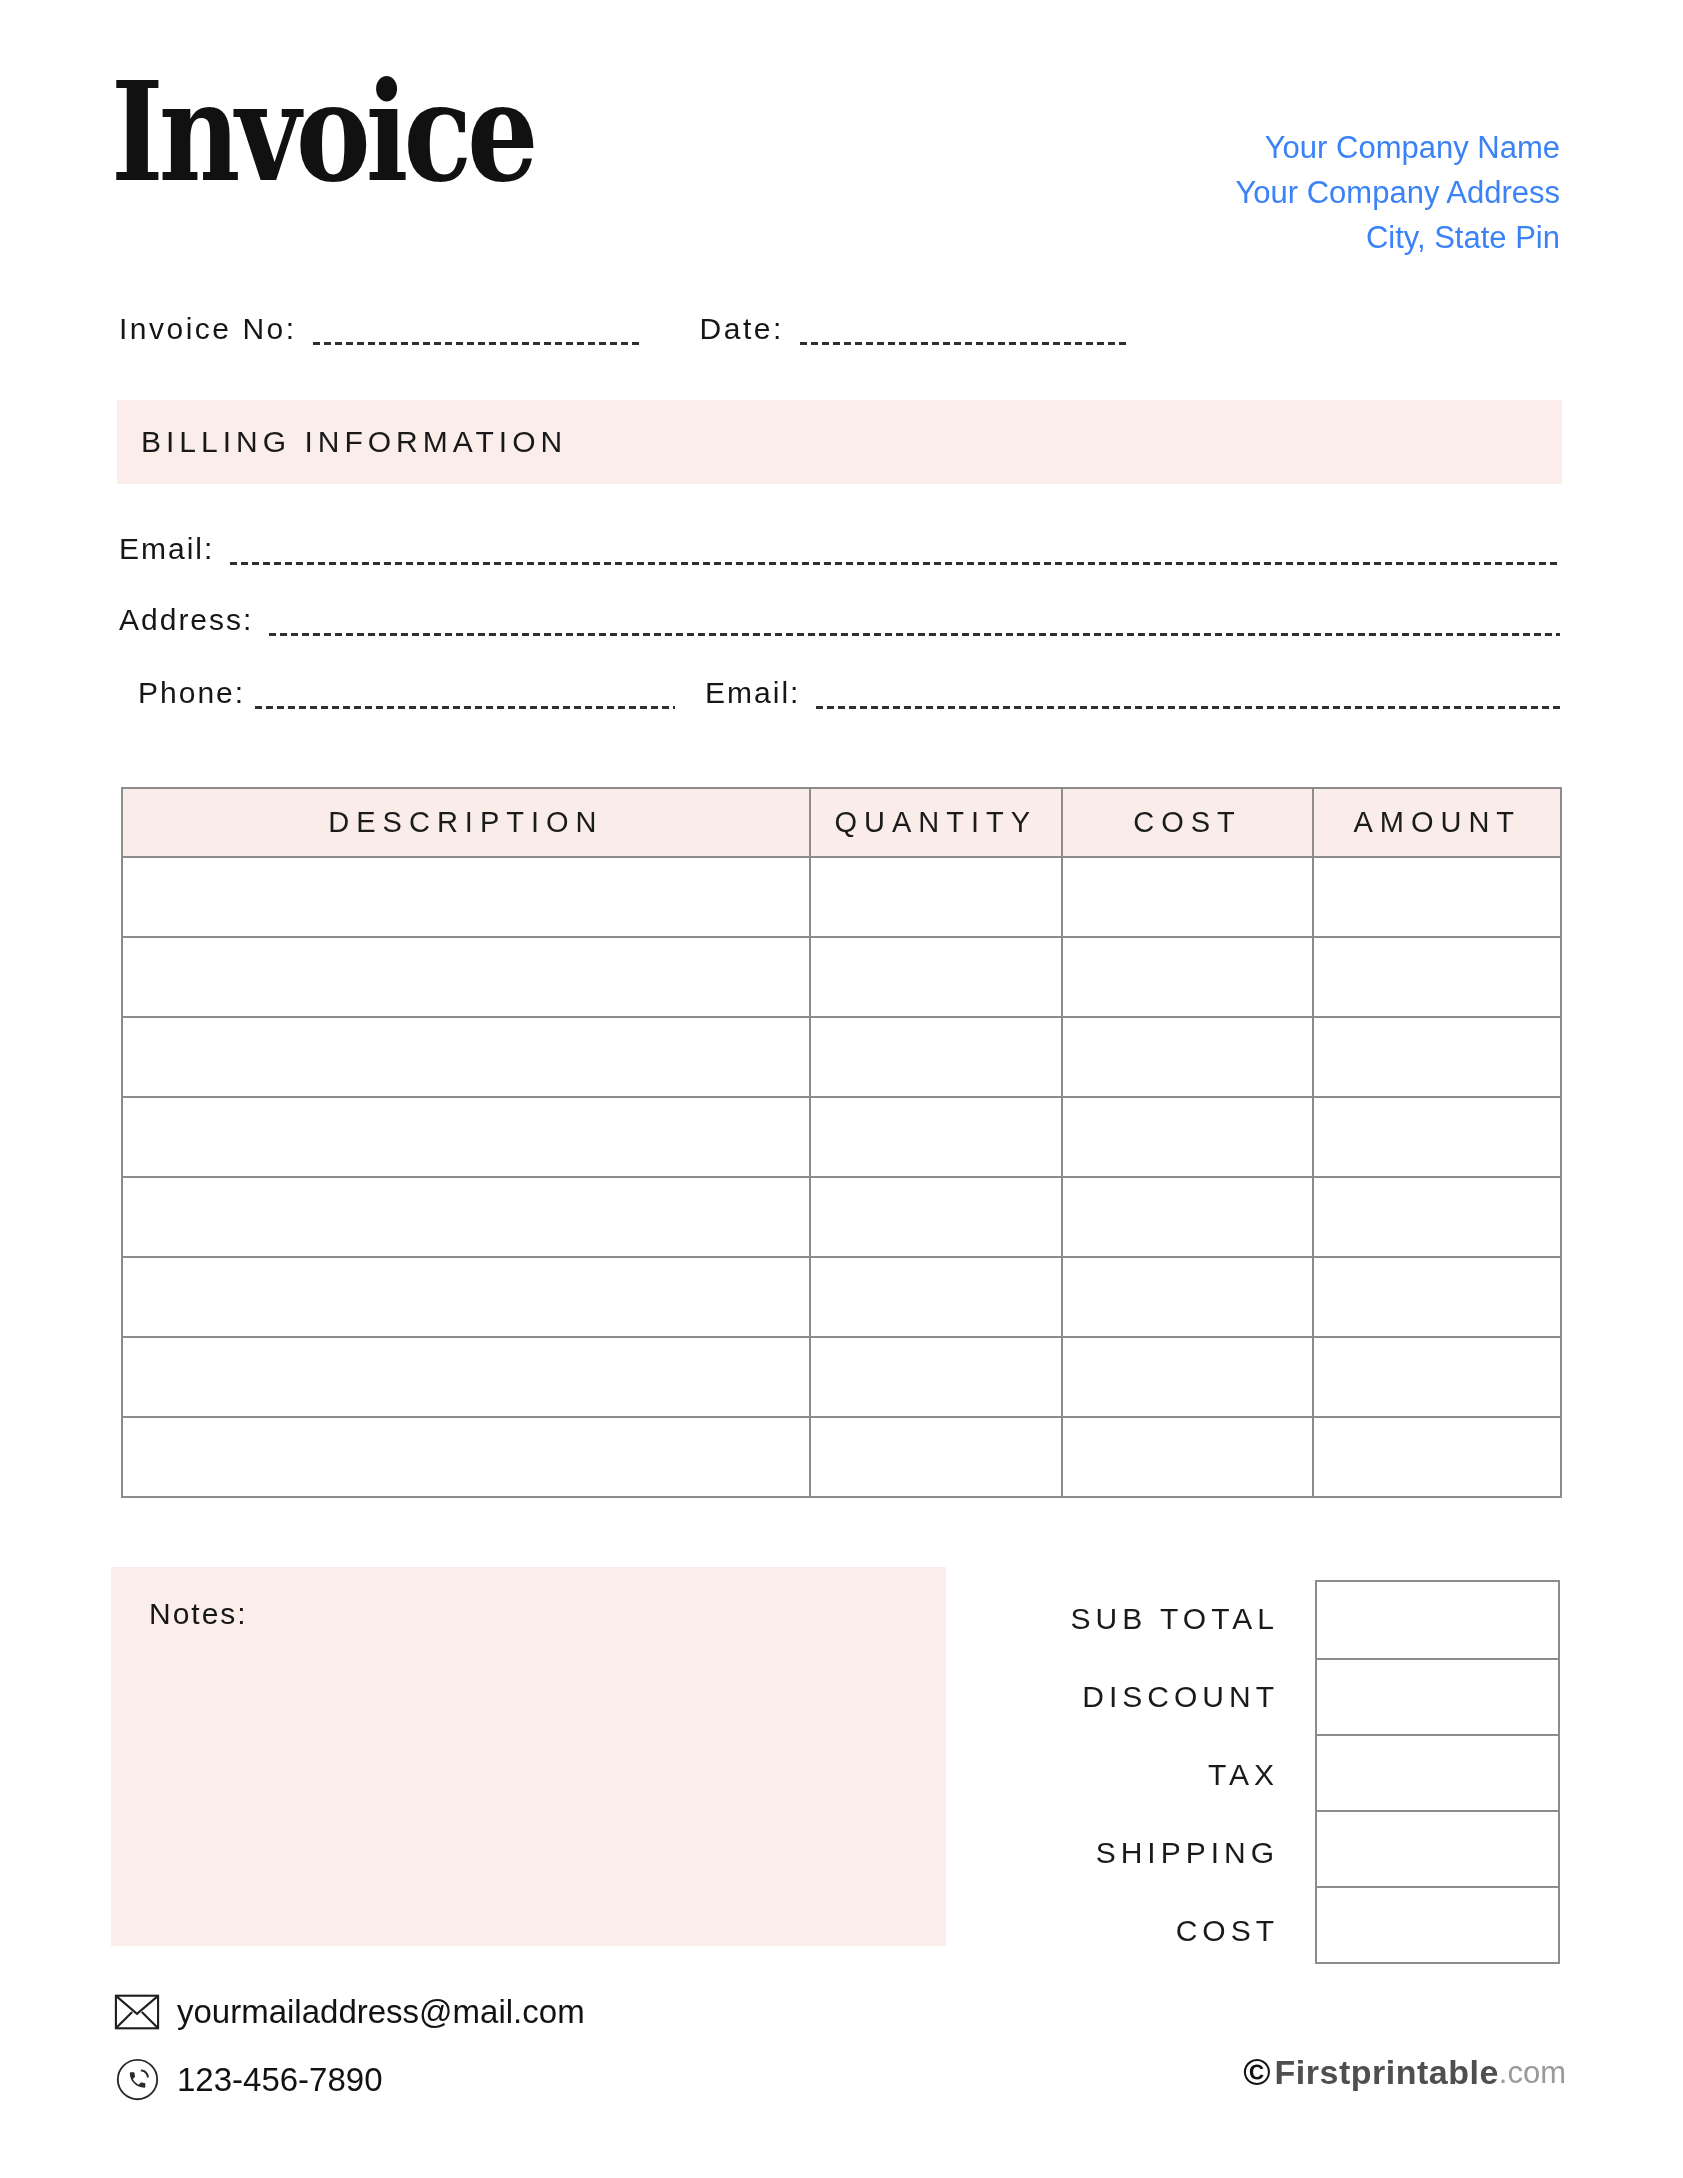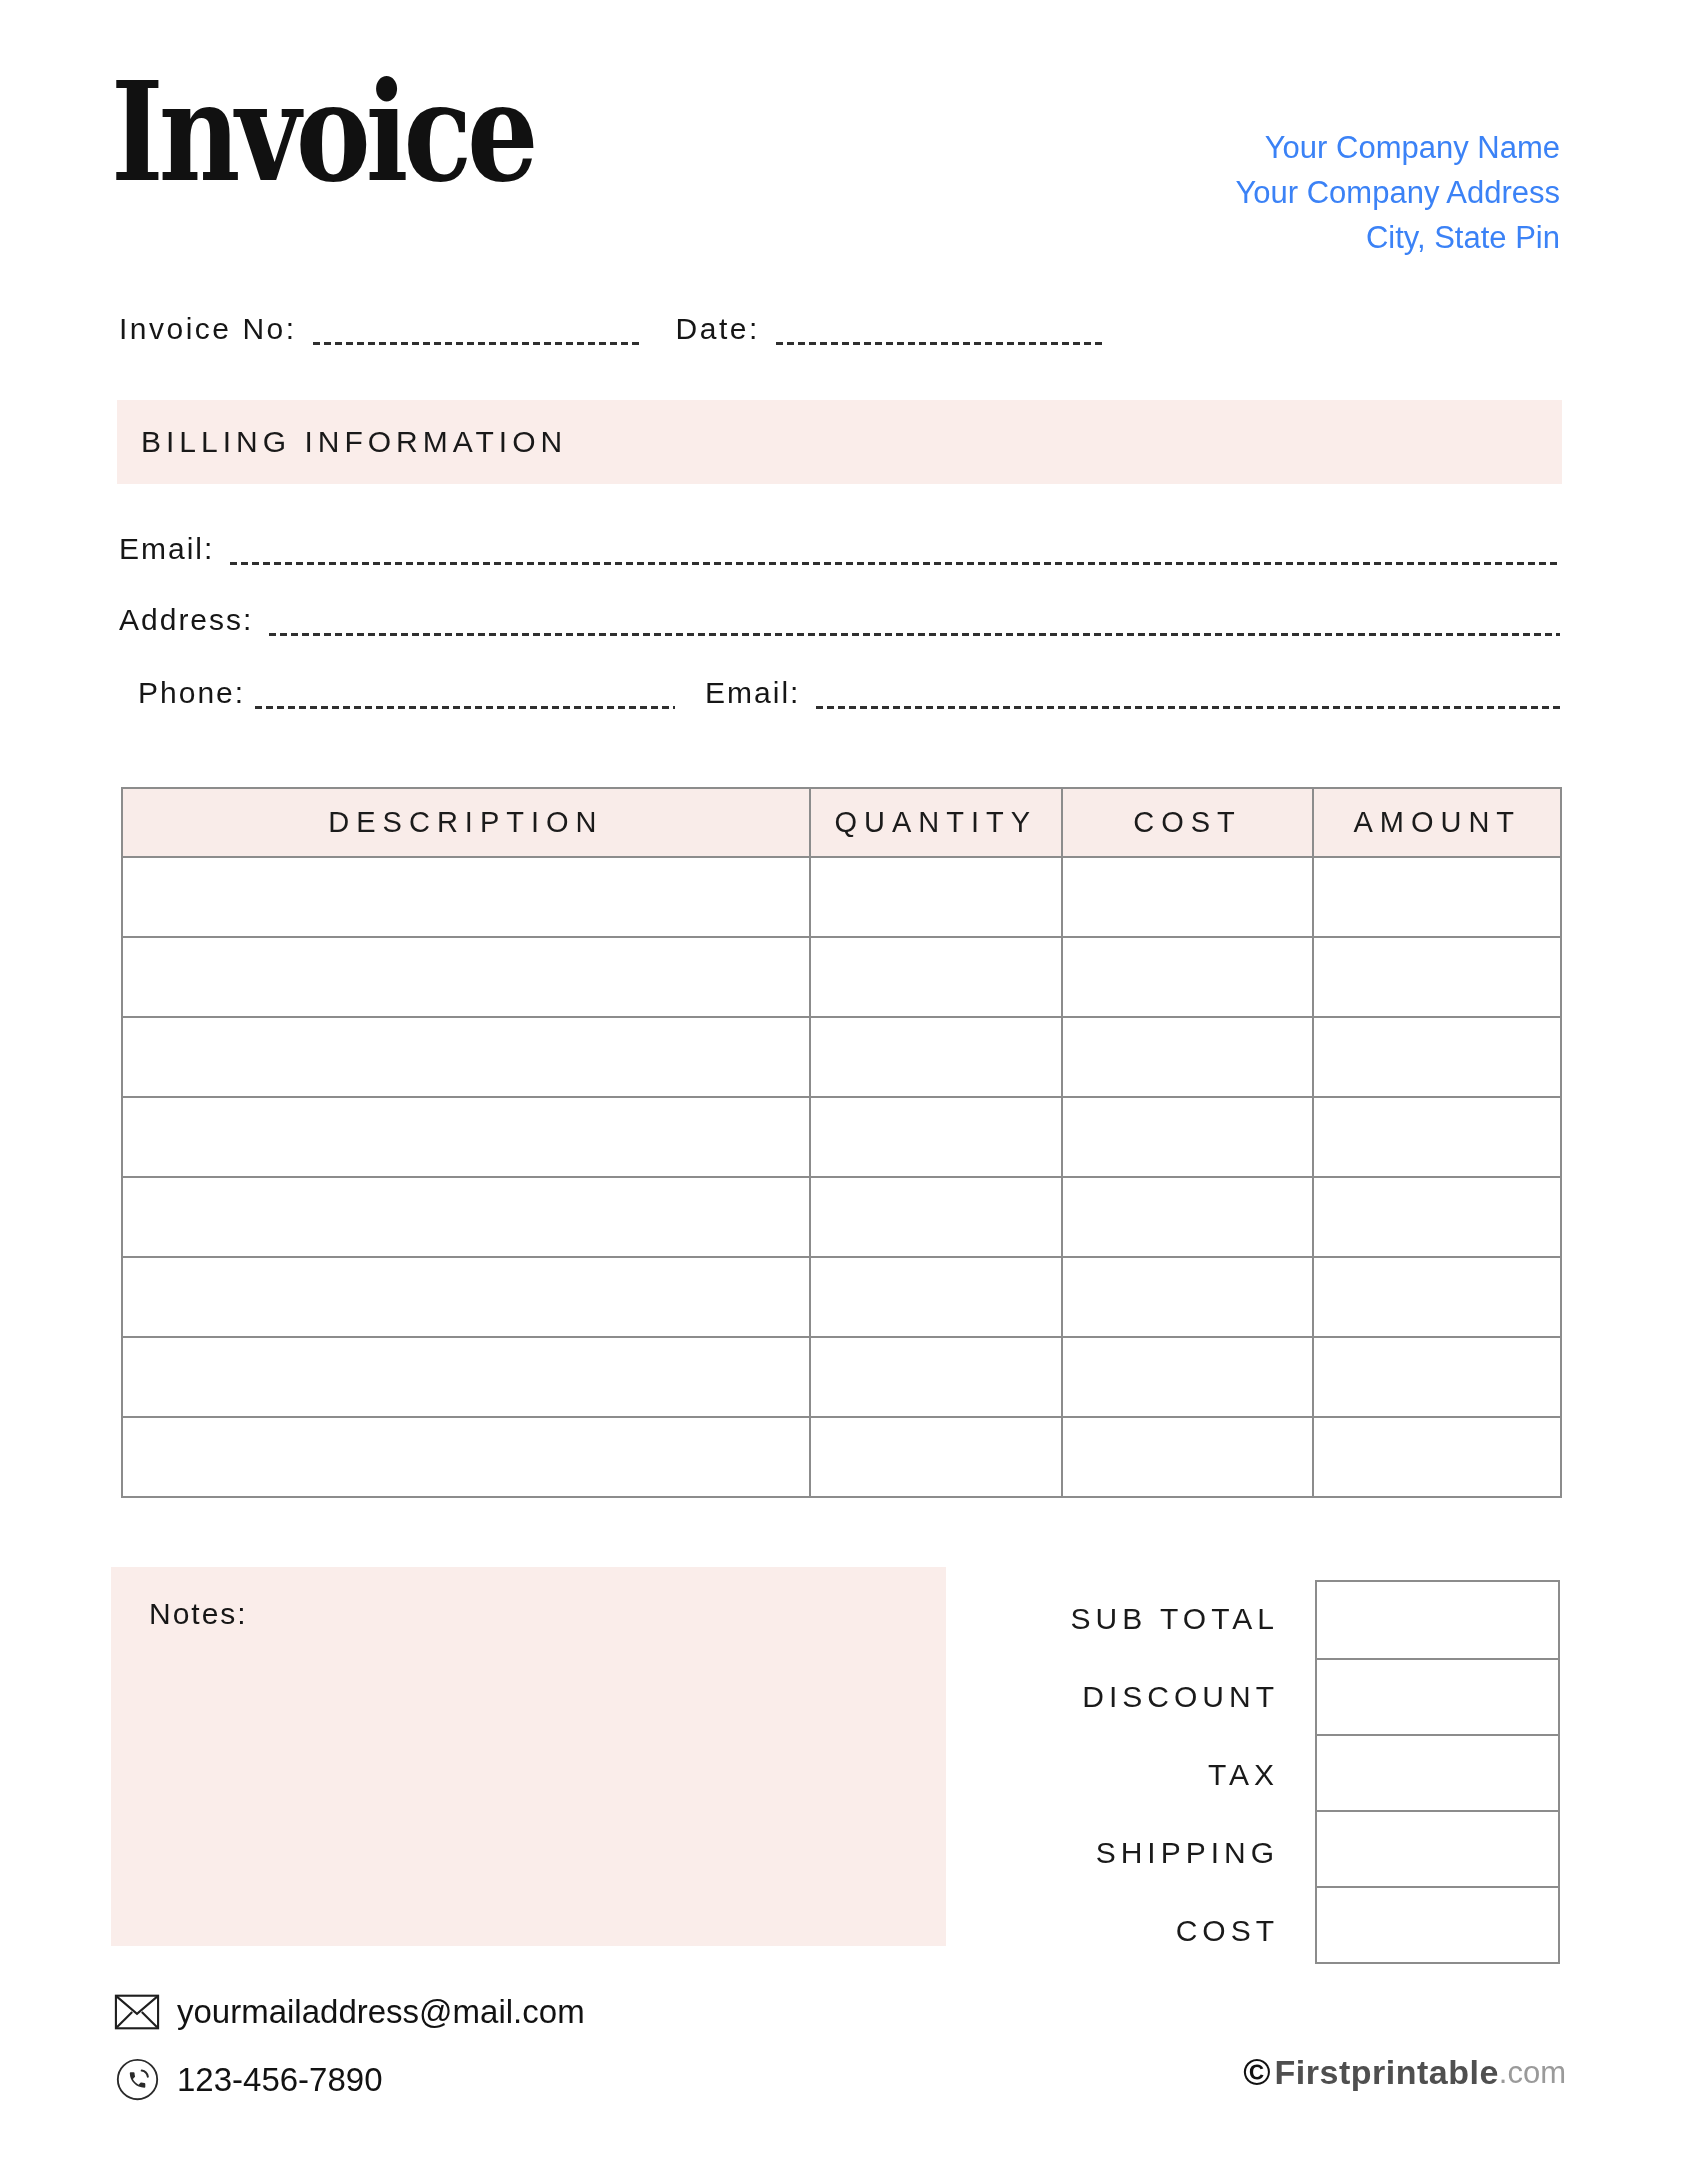--- a/index.html
+++ b/index.html
@@ -25,21 +25,21 @@
   .meta-row {
     position:absolute; left:119px; top:309px; right:123px;
     display:flex; align-items:flex-end; font-size:30px; letter-spacing:2.5px; color:#161616;
   }
   .meta-row .lbl { line-height:40px; }
   .dash {
     height:3px;
     background-image:repeating-linear-gradient(90deg,#2f2f2f 0 7px,transparent 7px 11px);
   }
   .meta-dash-1 { width:327px; margin-left:16px; margin-bottom:4px; }
-  .meta-date-lbl { margin-left:36px; }
+  .meta-date-lbl { margin-left:60px; }
   .meta-dash-2 { width:329px; margin-left:16px; margin-bottom:4px; }
 
   
   .billing-bar {
     position:absolute; left:117px; top:400px; width:1445px; height:84px;
     background:#faedea; display:flex; align-items:center; padding-left:24px;
     font-size:30px; letter-spacing:5px; color:#191919;
   }
 
   

